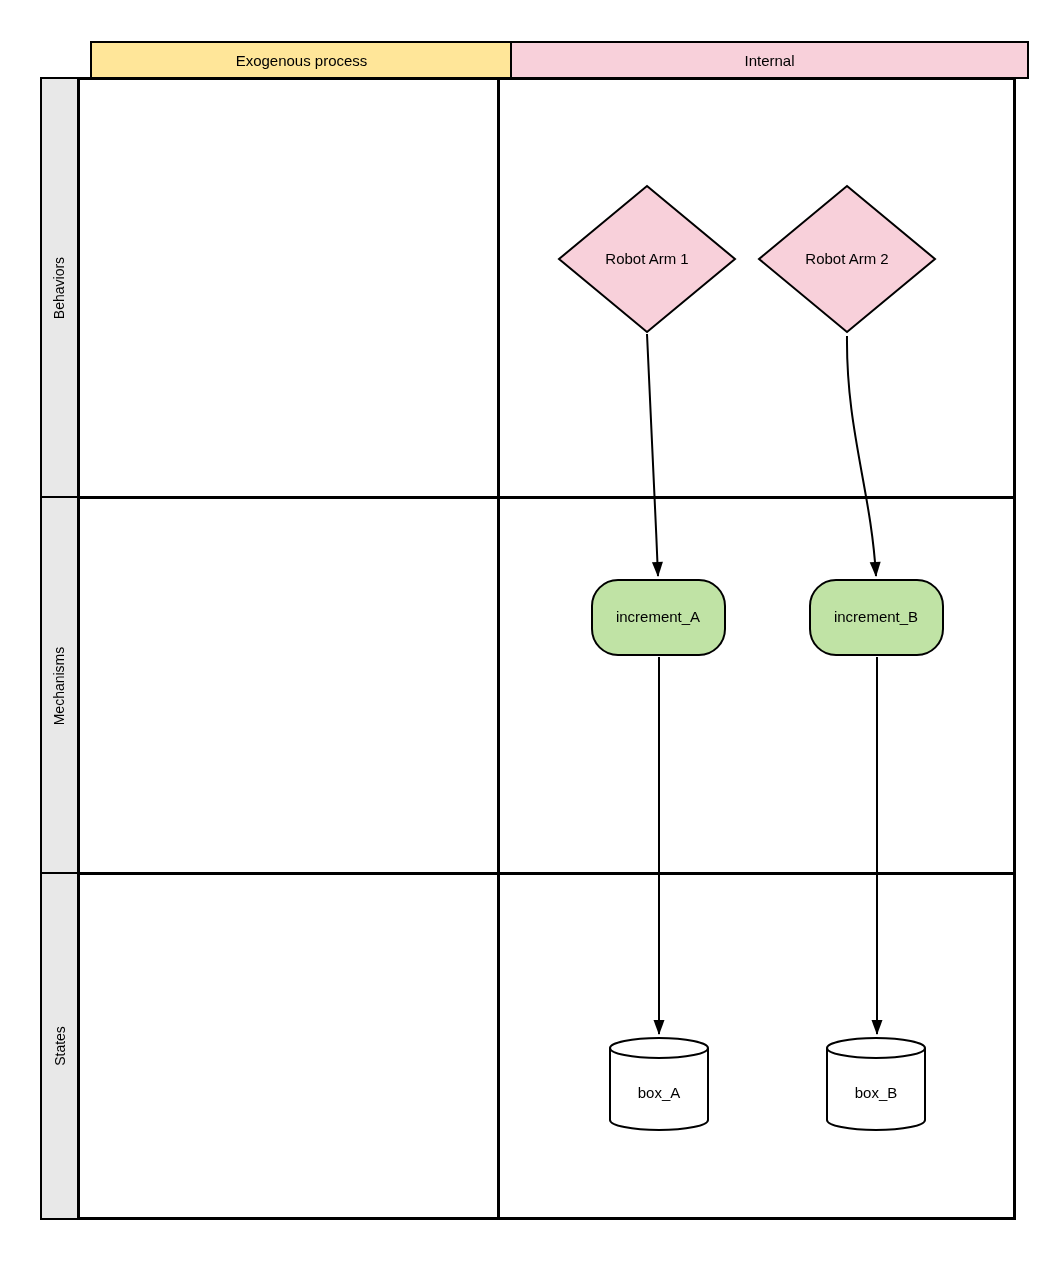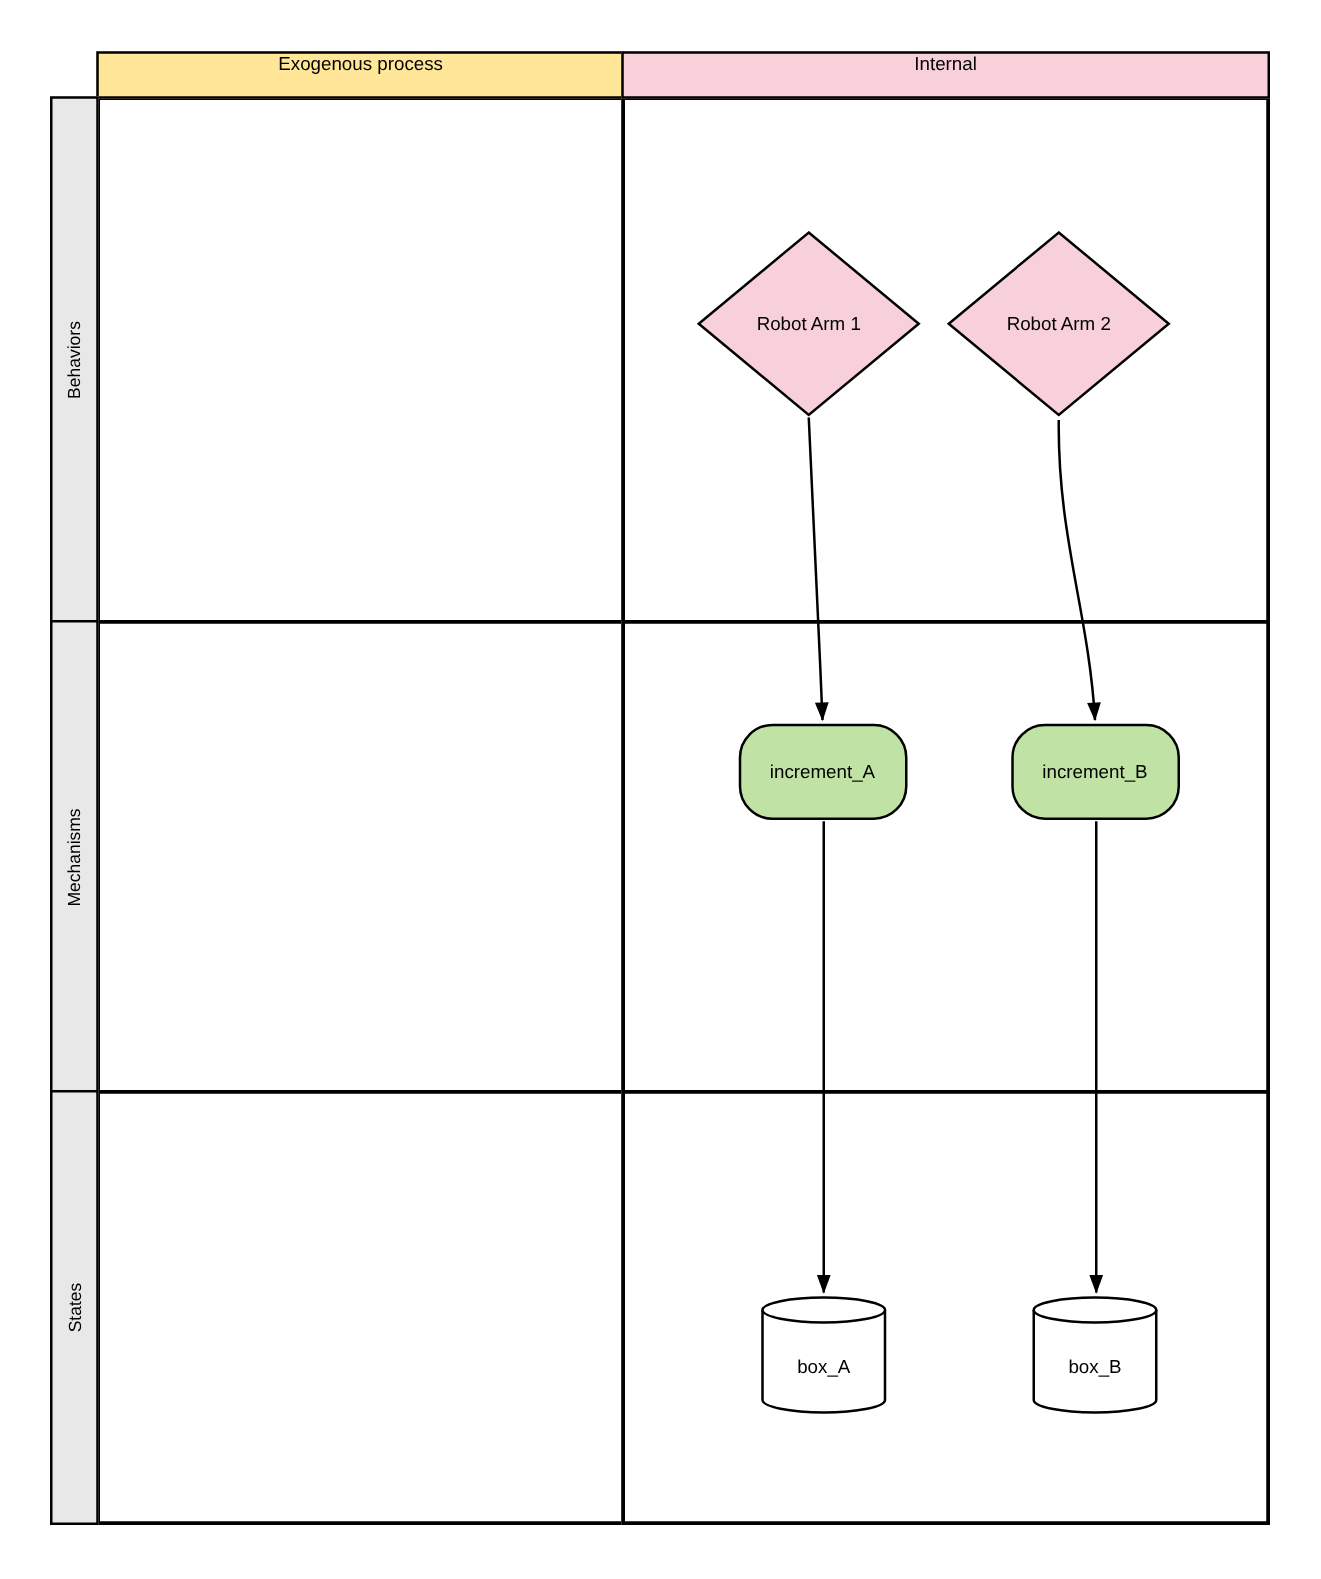--- a/index.html
+++ b/index.html
@@ -15,25 +15,26 @@
     position: absolute;
     box-sizing: border-box;
     border: 3px solid #000000;
     background: #ffffff;
   }
   .hdr {
     position: absolute;
     box-sizing: border-box;
     border: 2px solid #000000;
     display: flex;
-    align-items: flex-start;
+    align-items: center;
     justify-content: center;
     font-size: 15px;
     color: #000000;
     z-index: 2;
+    margin-left: 13px;
   }
   .hdr-yellow { background: #ffe699; left: 77px; top: 41px; width: 423px; height: 38px; }
   .hdr-pink   { background: #f8d0da; left: 497px; top: 41px; width: 519px; height: 38px; }
   .lane {
     position: absolute;
     box-sizing: border-box;
     border: 2px solid #000000;
     background: #e8e8e8;
     left: 40px;
     width: 39px;

